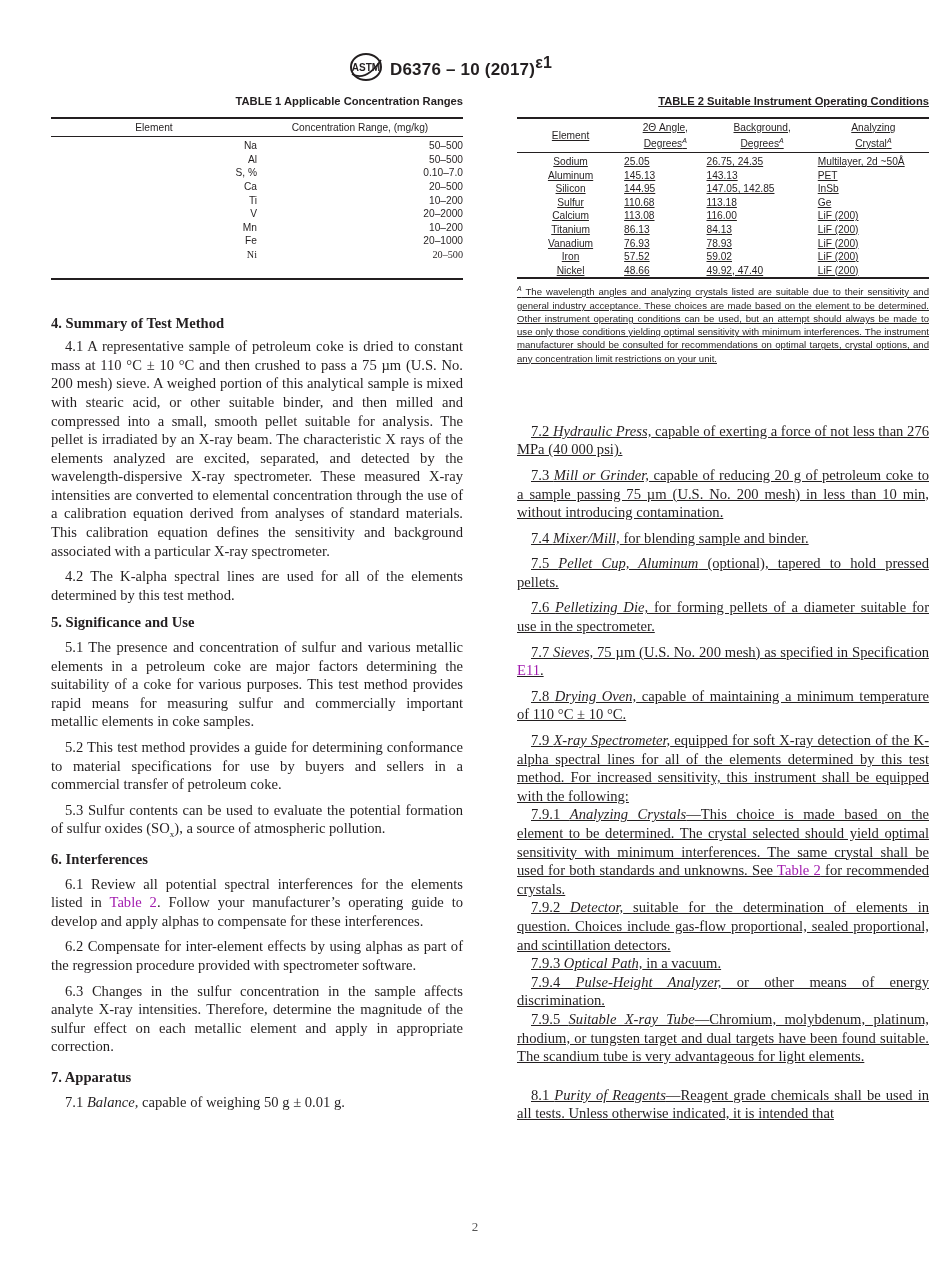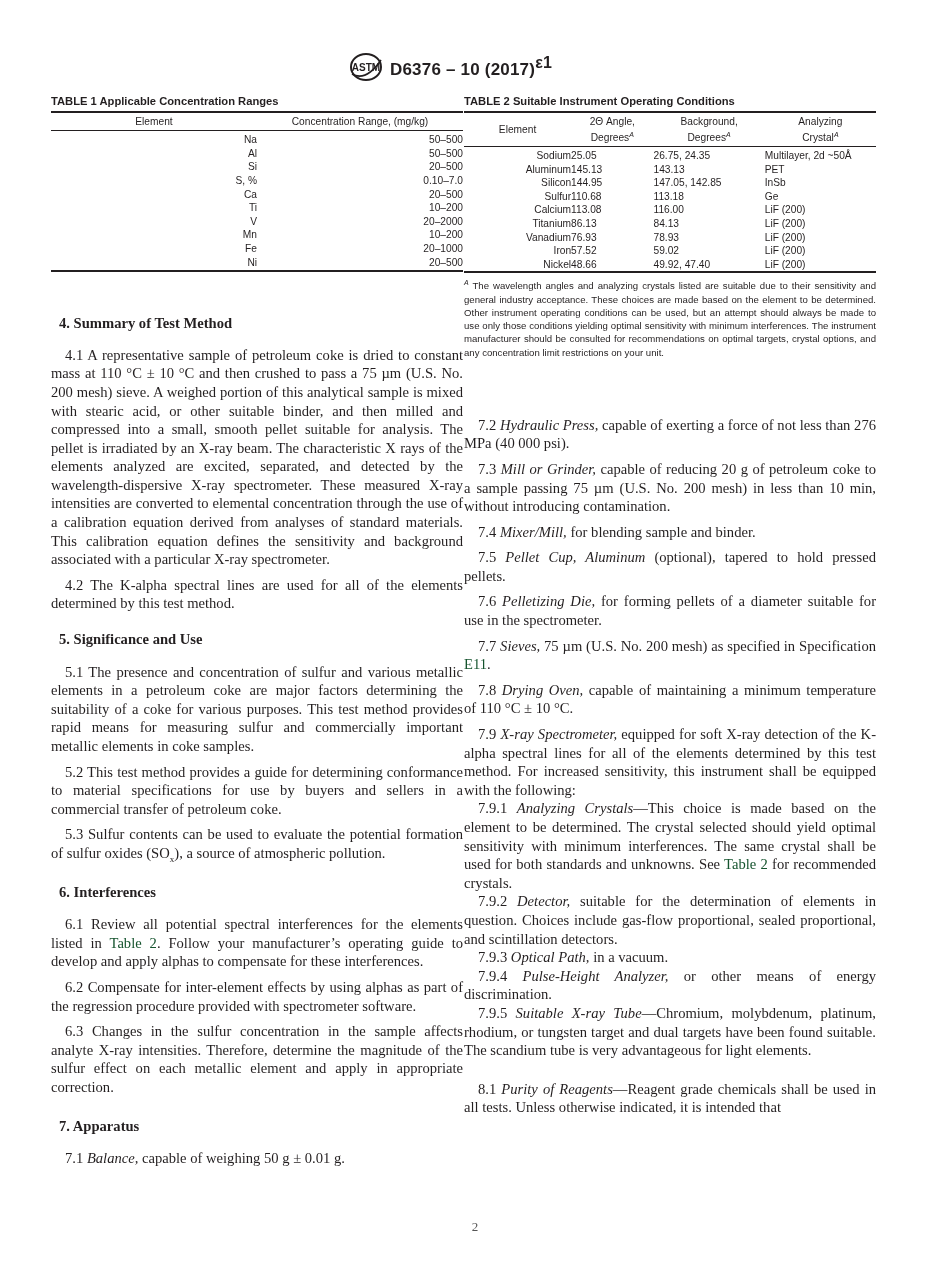--- a/index.html
+++ b/index.html
@@ -3,40 +3,40 @@
   <meta charset="utf-8">
   <style>
     html, body { margin: 0; padding: 0; background: #ffffff; }
     body { width: 950px; height: 1272px; position: relative; overflow: hidden; color: #231f20; }
     .header { position: absolute; top: 52px; left: 0; width: 900px; display: flex; justify-content: center; align-items: center; }
     .logo { width: 36px; height: 30px; margin-right: 6px; }
     .doc-title { font-family: "Liberation Sans", sans-serif; font-weight: bold; font-size: 17px; letter-spacing: 0.2px; }
     .doc-title sup { font-size: 16px; }
     .col { position: absolute; top: 92px; width: 412px; font-family: "Liberation Serif", serif; font-size: 14.6px; line-height: 18.6px; }
     .col-left { left: 51px; }
-    .col-right { left: 464px; }
-    .tcaption { font-family: "Liberation Sans", sans-serif; font-weight: bold; font-size: 11.2px; text-align: left; }
+    .col-right { left: 517px; text-decoration: underline; }
+    .tcaption { font-family: "Liberation Sans", sans-serif; font-weight: bold; font-size: 11.2px; text-align: right; margin-bottom: 6px; }
     table { border-collapse: collapse; width: 100%; font-family: "Liberation Sans", sans-serif; font-size: 10.2px; line-height: 13.6px; }
     table.t1 { border-top: 2px solid #231f20; border-bottom: 2px solid #231f20; }
     table.t1 th { font-weight: normal; padding: 2px 0 2px; border-bottom: 1px solid #231f20; }
     table.t1 td { text-align: right; padding: 0; }
     table.t1 tr.first td { padding-top: 2px; }
-    table.t1 tr.last td { padding-bottom: 1px; }
+    table.t1 tr.last td { padding-bottom: 16px; font-family: Liberation Serif, serif; }
     table.t2 { border-top: 2px solid #231f20; border-bottom: 2px solid #231f20; }
     table.t2 th { font-weight: normal; padding: 2px 0 2px; border-bottom: 1px solid #231f20; line-height: 13px; vertical-align: middle; }
     table.t2 td { padding: 0; text-align: left; }
-    table.t2 td.el { text-align: right; }
+    table.t2 td.el { text-align: center; }
     table.t2 tr.first td { padding-top: 2px; }
     table.t2 sup { font-style: italic; font-size: 7px; }
     .fn { font-family: "Liberation Sans", sans-serif; font-size: 9.6px; line-height: 13.2px; text-align: justify; margin-top: 3px; }
     .fn sup { font-style: italic; font-size: 7px; }
-    h2 { font-family: "Liberation Serif", serif; font-size: 14.6px; font-weight: bold; margin: 8px; line-height: 18.6px; }
+    h2 { font-family: "Liberation Serif", serif; font-size: 14.6px; font-weight: bold; margin: 0; line-height: 18.6px; }
     p { margin: 0; text-align: justify; text-indent: 14px; }
     .gap { height: 7px; }
-    .link { color: #14532d; }
+    .link { color: #a21caf; }
     i { font-style: italic; }
     .pagenum { position: absolute; top: 1219px; left: 0; width: 950px; text-align: center; font-family: "Liberation Serif", serif; font-size: 13px; color: #555; }
     sub { font-size: 9px; line-height: 0; }
   </style>
 </head>
 <body>
 
 <div class="header">
   <svg class="logo" viewBox="0 0 36 30">
     <ellipse cx="18" cy="15" rx="15" ry="13" fill="none" stroke="#231f20" stroke-width="2"></ellipse>
@@ -56,24 +56,20 @@
       </tr>
     </thead>
     <tbody>
       <tr class="first">
           <td>Na</td>
           <td>50–500</td>
         </tr>
       <tr>
           <td>Al</td>
           <td>50–500</td>
-        </tr>
-      <tr>
-          <td>Si</td>
-          <td>20–500</td>
         </tr>
       <tr>
           <td>S, %</td>
           <td>0.10–7.0</td>
         </tr>
       <tr>
           <td>Ca</td>
           <td>20–500</td>
         </tr>
       <tr>

